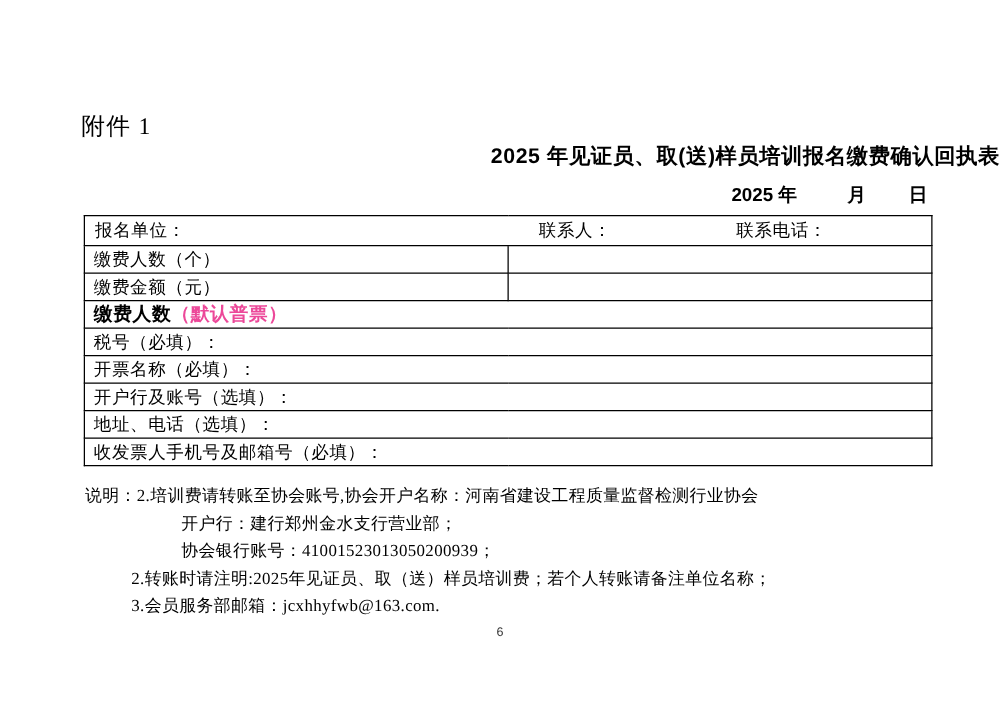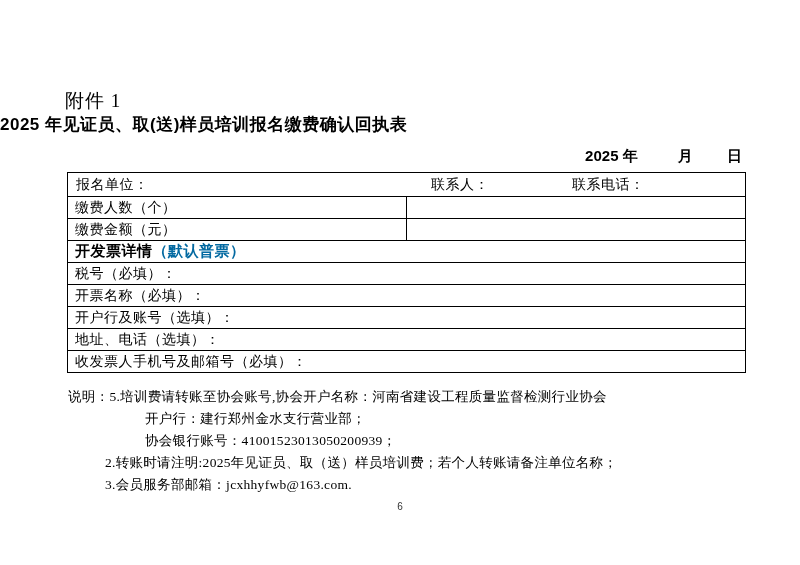--- a/index.html
+++ b/index.html
@@ -21,21 +21,21 @@
     left: 65px;
     top: 88px;
     font-size: 19px;
     letter-spacing: 1px;
   }
   .doc-title {
     position: absolute;
     left: 0;
     top: 113px;
     width: 800px;
-    text-align: left;
+    text-align: right;
     font-size: 17px;
     font-weight: bold;
     font-family: "Liberation Sans", "DejaVu Sans", sans-serif;
     letter-spacing: 0.5px;
   }
   .date-line {
     position: absolute;
     top: 147px;
     right: 58px;
     font-size: 15px;
@@ -69,21 +69,21 @@
     text-align: center;
   }
   .applicant-cell span {
     position: absolute;
     top: 50%;
     transform: translateY(-50%);
     white-space: nowrap;
   }
   .applicant-cell .unit-label    { left: 8px; }
   .applicant-cell .contact-label { left: 363px; }
-  .applicant-cell .phone-label   { left: 504px; }
+  .applicant-cell .phone-label   { left: 521px; }
   .form-table td.label-cell { width: 104px; }
   .form-table td.value-cell { padding: 0; }
   .form-table td.invoice-header-cell {
     font-weight: bold;
     font-size: 15px;
     font-family: "Liberation Sans", "DejaVu Sans", sans-serif;
     letter-spacing: 0.5px;
   }
   .invoice-header-cell .red-note { color: #FF0000; }
 
@@ -138,21 +138,21 @@
       <tr>
         <td class="label-cell">缴费人数（个）</td>
         <td class="value-cell"></td>
       </tr>
       <tr>
         <td class="label-cell">缴费金额（元）</td>
         <td class="value-cell"></td>
       </tr>
       <tr>
         <td class="invoice-header-cell" colspan="2">
-          <span>开发票详情</span><span class="red-note" style="color: #0369a1;">（默认普票）</span>
+          <span>缴费人数</span><span class="red-note" style="color: #ec4899;">（默认普票）</span>
         </td>
       </tr>
       <tr>
         <td colspan="2">税号（必填）：</td>
       </tr>
       <tr>
         <td colspan="2">开票名称（必填）：</td>
       </tr>
       <tr>
         <td colspan="2">开户行及账号（选填）：</td>
@@ -160,21 +160,21 @@
       <tr>
         <td colspan="2">地址、电话（选填）：</td>
       </tr>
       <tr>
         <td colspan="2">收发票人手机号及邮箱号（必填）：</td>
       </tr>
     </tbody>
   </table>
 
   <div class="notes">
-    <div class="note-line">说明：5.培训费请转账至协会账号,协会开户名称：河南省建设工程质量监督检测行业协会</div>
+    <div class="note-line">说明：2.培训费请转账至协会账号,协会开户名称：河南省建设工程质量监督检测行业协会</div>
     <div class="note-line note-indent-2">开户行：建行郑州金水支行营业部；</div>
     <div class="note-line note-indent-2">协会银行账号：41001523013050200939；</div>
     <div class="note-line note-indent-1">2.转账时请注明:2025年见证员、取（送）样员培训费；若个人转账请备注单位名称；</div>
     <div class="note-line note-indent-1">3.会员服务部邮箱：jcxhhyfwb@163.com.</div>
   </div>
 
   <div class="page-number">6</div>
 
 </div>
 

